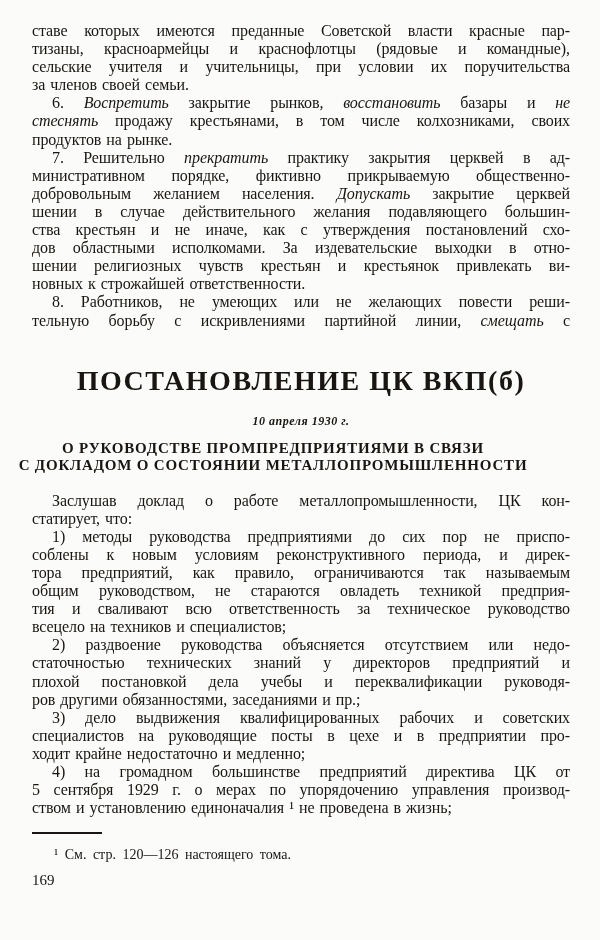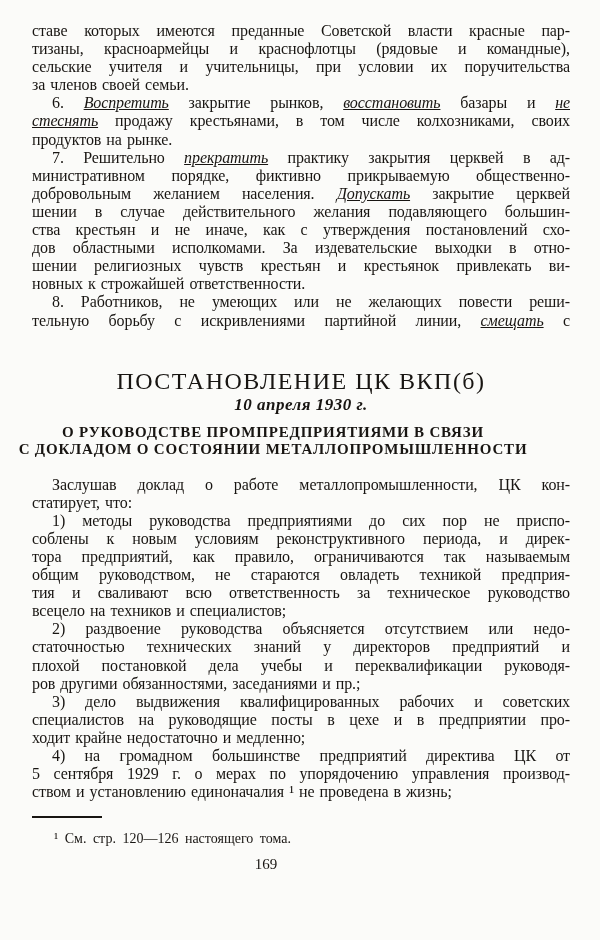--- a/index.html
+++ b/index.html
@@ -35,34 +35,34 @@
     text-align-last:justify;
     letter-spacing:-0.1px;
     word-spacing:1.2px;
   }
   .line.lastline{
     text-align-last:left;
   }
   .line.firstline{
     text-indent:20px;
   }
-  .line i{font-style:italic;text-decoration:underline;}
+  .line i{font-style:italic;}
   .heading{
     margin-top:39px;
     text-align:center;
   }
   .heading-title{
-    font-size:24px;
+    font-size:28px;
     line-height:24px;
-    font-weight:normal;
+    font-weight:bold;
     letter-spacing:1.5px;
   }
   .heading-date{
-    margin-top:2px;
-    font-size:17px;
+    margin-top:18px;
+    font-size:12px;
     line-height:20px;
     font-weight:bold;
     font-style:italic;
     letter-spacing:0.5px;
   }
   .heading-subtitle{
     margin-top:9px;
     transform:translateX(-28px);
   }
   .heading-subtitle .subline{
@@ -83,21 +83,21 @@
   .footnote{
     margin-top:13px;
     font-size:14px;
     line-height:16px;
     text-indent:22px;
     word-spacing:3px;
   }
   .pagenum{
     margin-top:9px;
     font-size:15px;
-    text-align:center;
+    text-align:left;
     padding-right:70px;
   }
 </style>
 </head>
 <body>
 
 <div class="page">
   <div class="textcol">
 
     <div>

